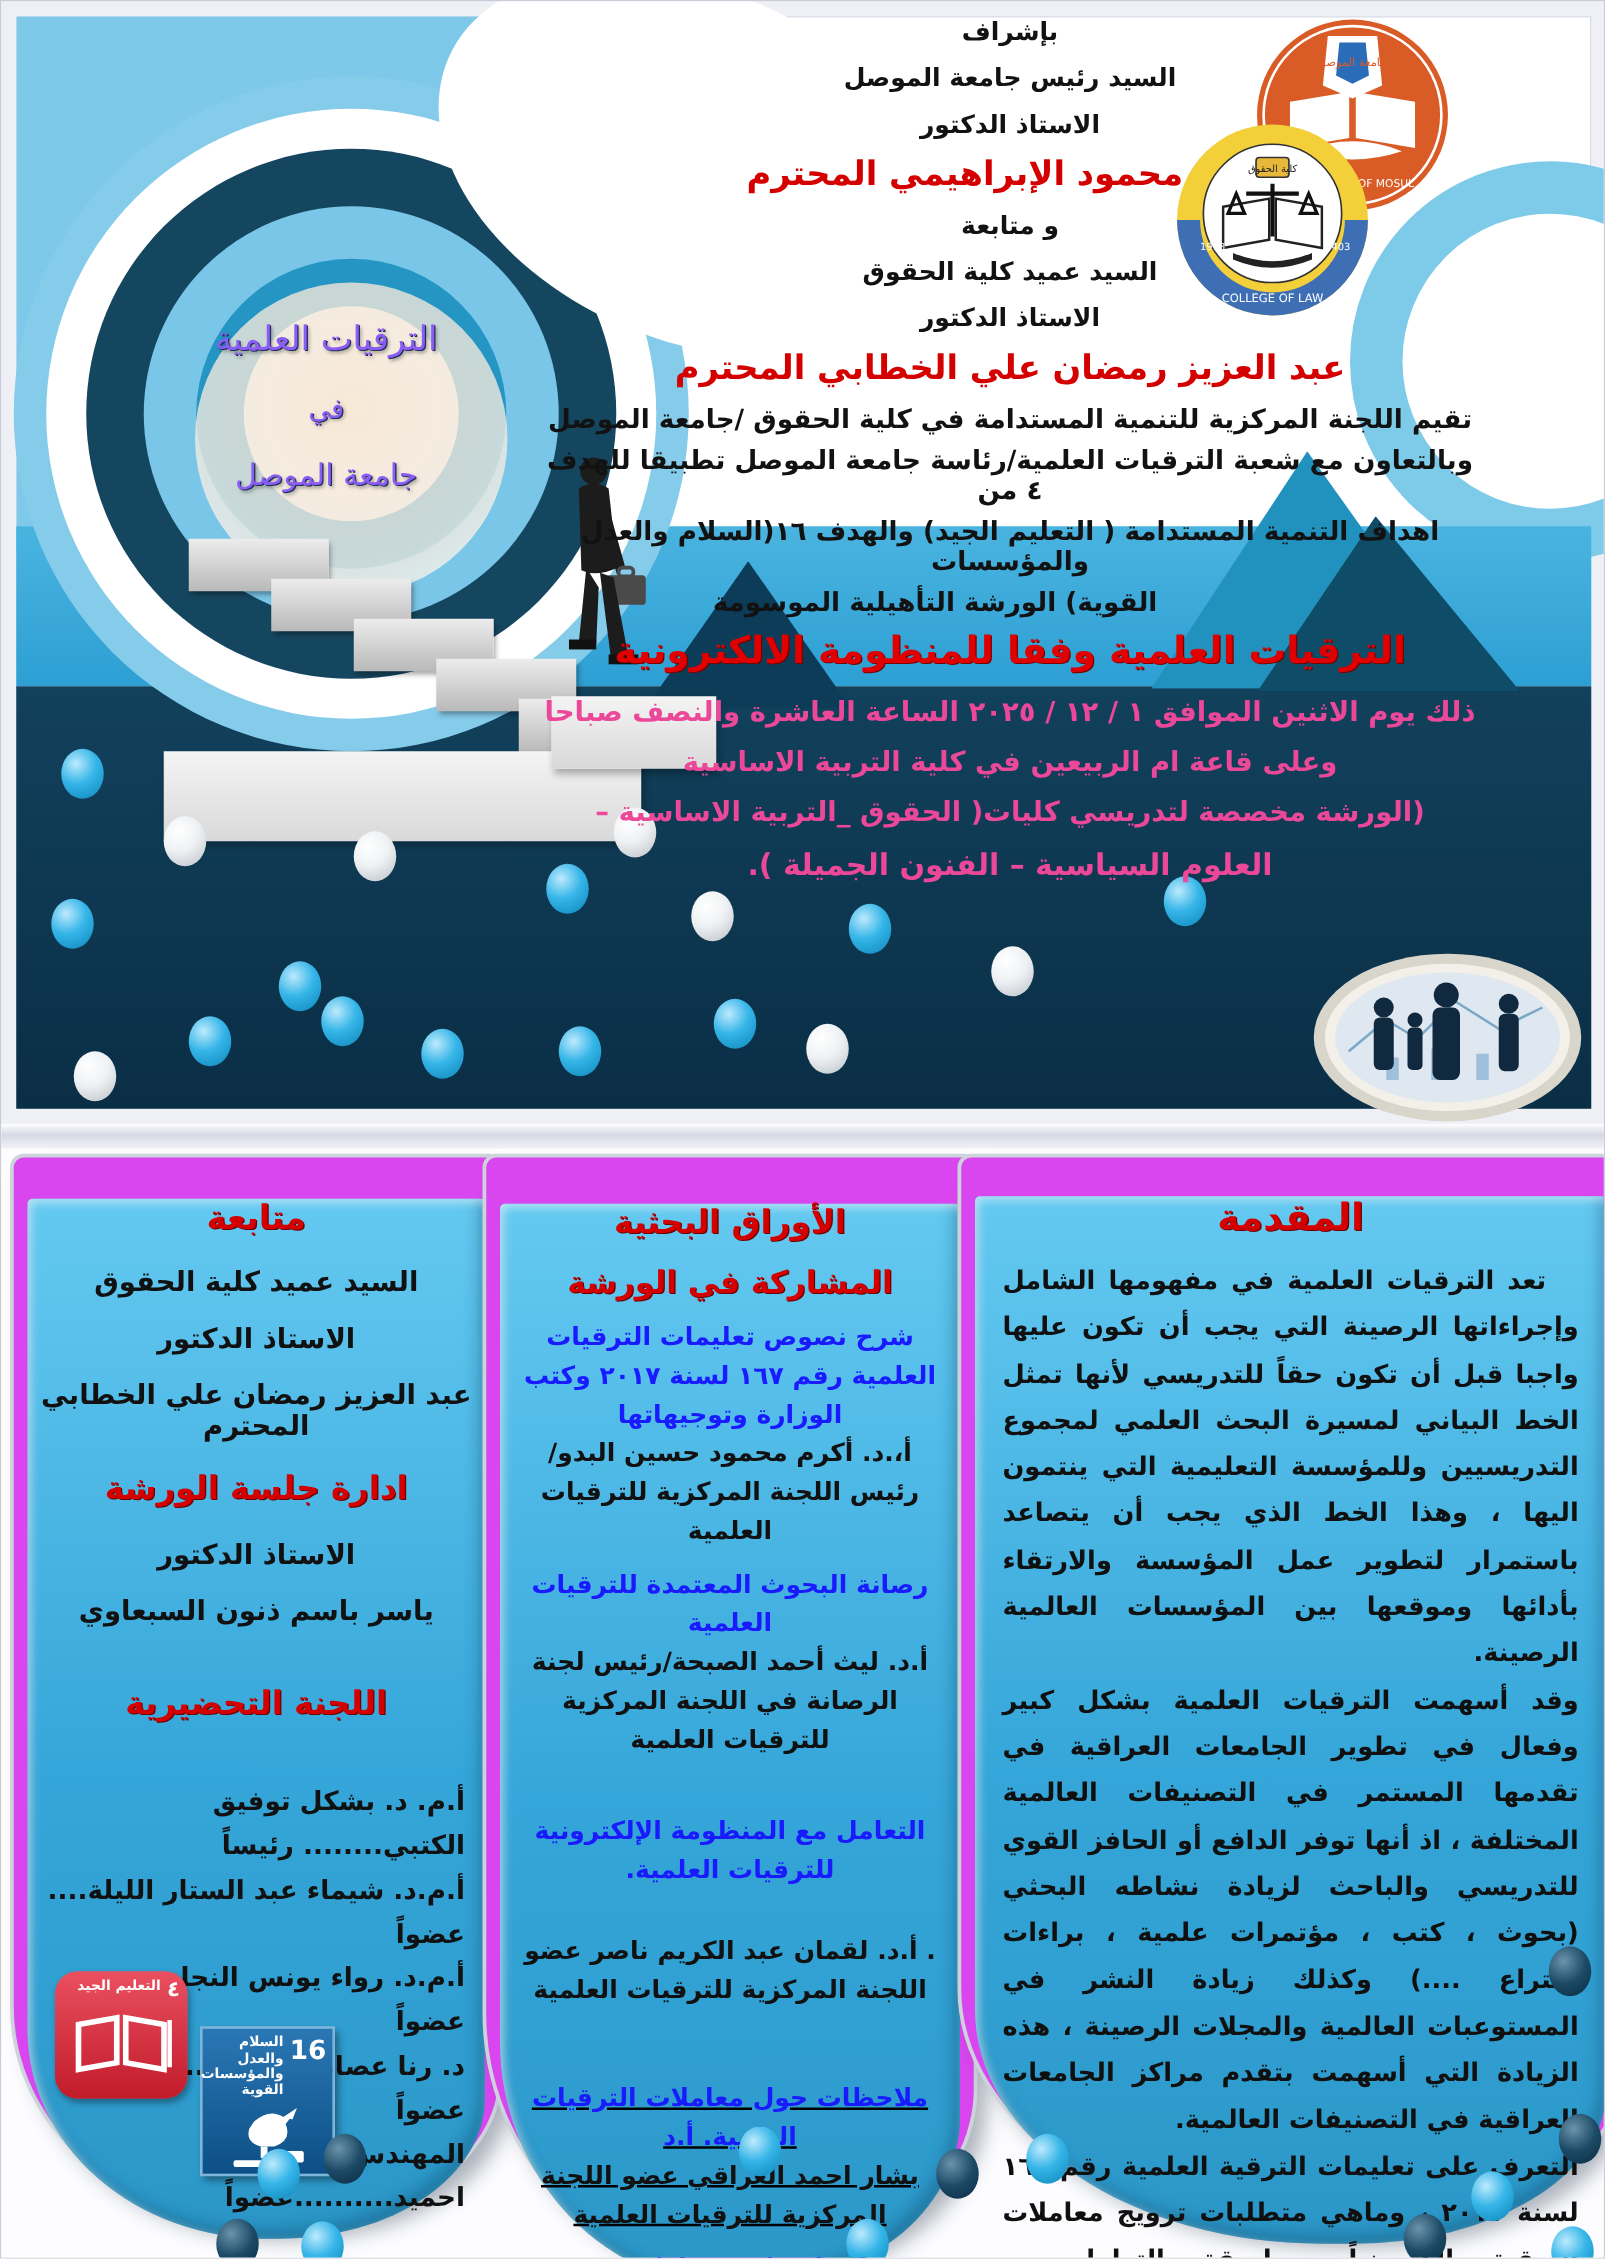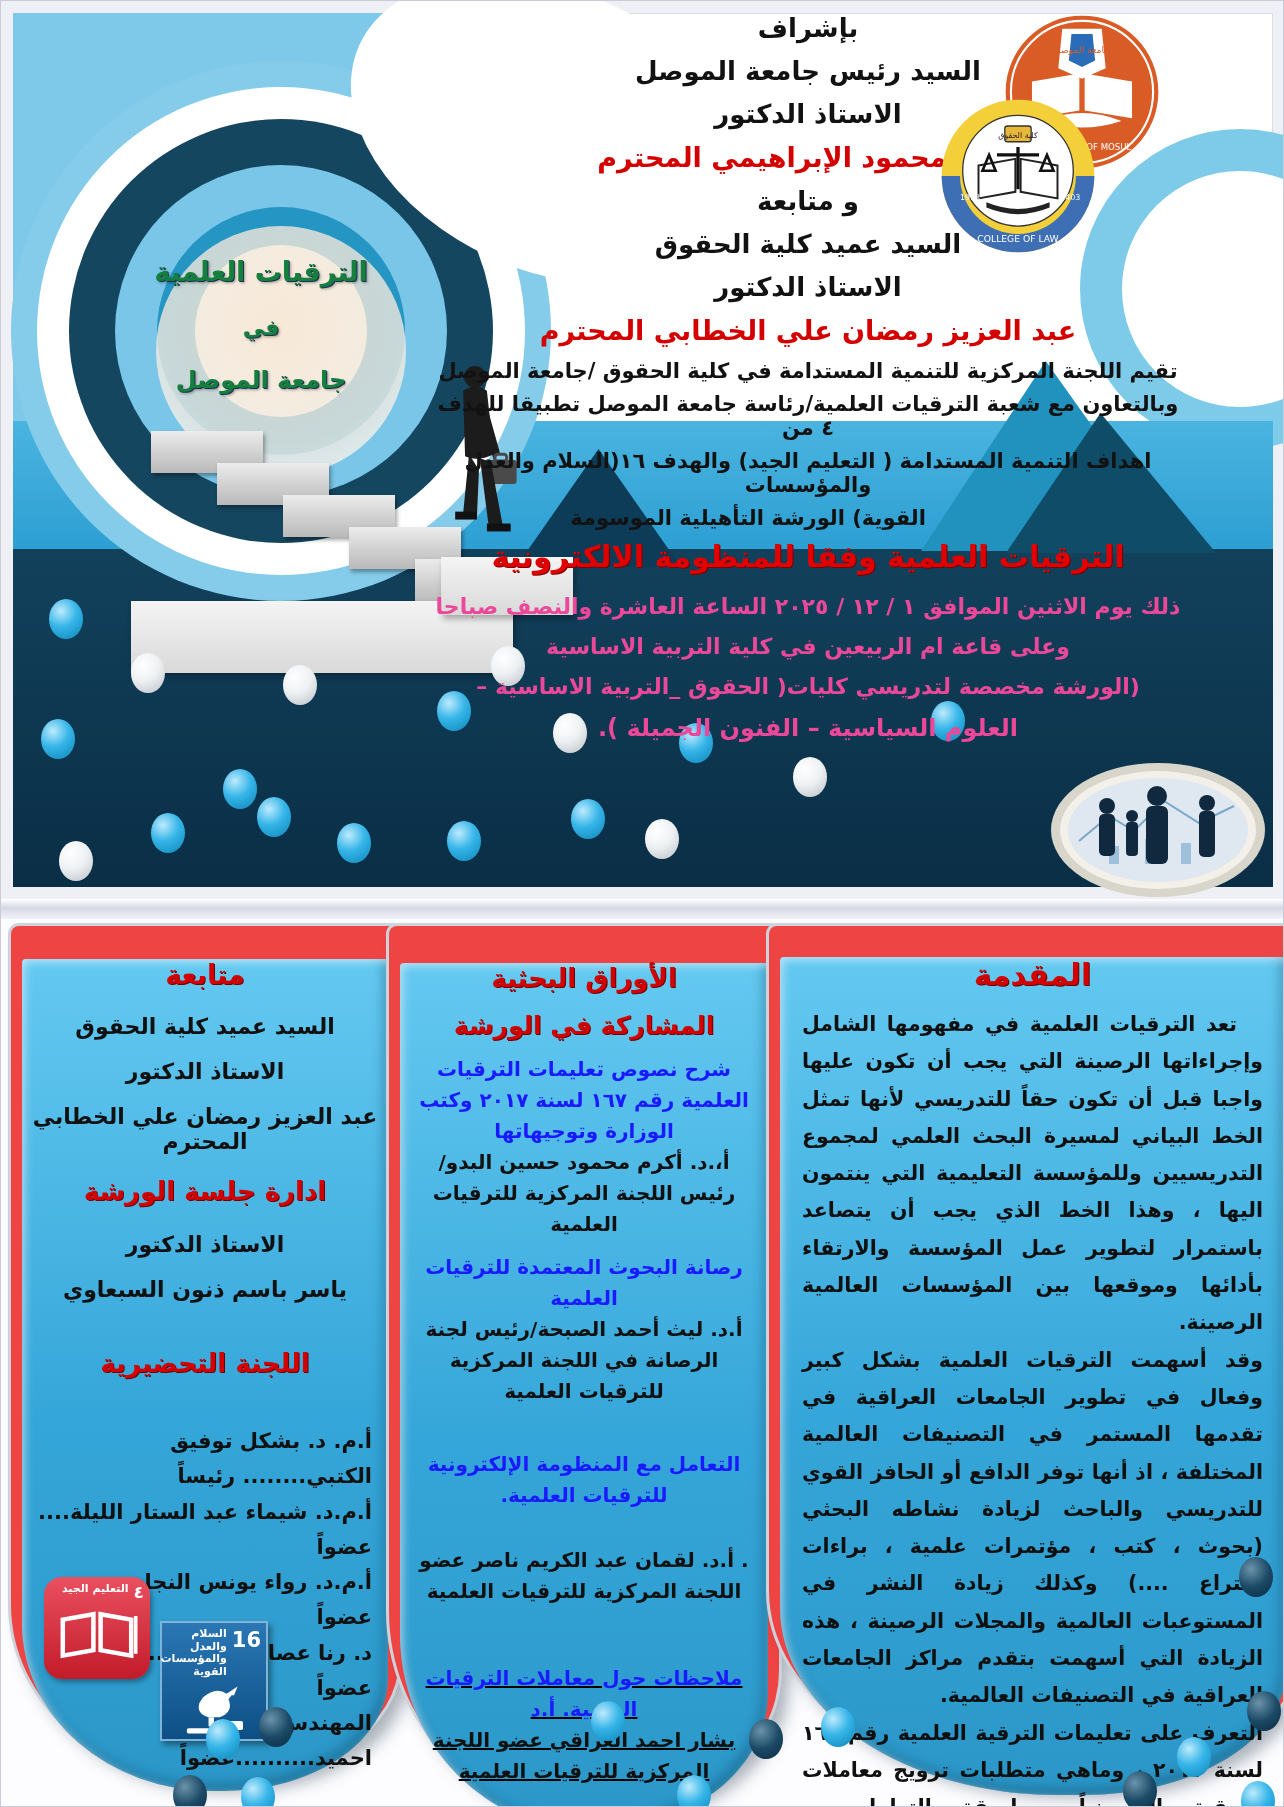--- a/index.html
+++ b/index.html
@@ -27,31 +27,31 @@
   .r2{inset:26px;background:#ffffff;}
   .r3{inset:58px;background:#15465f;}
   .r4{inset:104px;background:#79c6e8;}
   .r5{inset:146px;background:#2596c4;}
   .r6{inset:184px;background:#ffffff;}
   .watermark{position:absolute;left:145px;top:165px;width:250px;height:250px;border-radius:50%;
           background:radial-gradient(circle at 50% 40%,#f6e3cd 0%,#f0e8dd 60%,#ffffff 100%);opacity:.8;}
   .swoosh{position:absolute;left:330px;top:-70px;width:420px;height:280px;background:#ffffff;
           border-radius:50%;transform:rotate(24deg);}
   .spiral-text{position:absolute;left:90px;top:195px;width:320px;text-align:center;direction:rtl;z-index:5;
-          color:#15803d;font-weight:bold;text-shadow:1px 1px 0 #1d2f57,2px 2px 3px rgba(0,0,0,.35);}
+          color:#8b5cf6;font-weight:normal;text-shadow:1px 1px 0 #1d2f57,2px 2px 3px rgba(0,0,0,.35);}
   .sp1{font-size:27px;margin-bottom:28px;}
   .sp2{font-size:22px;margin-bottom:26px;}
   .sp3{font-size:24px;}
   
   .step{position:absolute;background:linear-gradient(180deg,#ececec,#b9b9b9);box-shadow:2px 3px 4px rgba(0,0,0,.35);}
   .base{position:absolute;background:linear-gradient(180deg,#f4f4f4,#d9d9d9);box-shadow:2px 4px 6px rgba(0,0,0,.3);}
   .person{position:absolute;left:418px;top:362px;width:112px;height:218px;z-index:6;}
   
   .poster-text{position:absolute;left:430px;right:100px;top:12px;text-align:center;direction:rtl;z-index:7;color:#121212;font-weight:bold;}
-  .pt{font-size:26px;margin:0 0 13px;}
+  .pt{font-size:20px;margin:0 0 13px;}
   .pt-red{color:#d40000;font-size:27px;margin:0 0 13px;}
   .pb{font-size:21px;margin:0 0 9px;text-align:center;}
   .pb-last{margin-right:120px;}
   .big-red{color:#e00000;font-size:30px;margin:6px 0 20px;text-shadow:1px 1px 0 #7a0000;}
   .big-red2{color:#e00000;font-size:30px;margin:0 0 22px;text-shadow:1px 1px 0 #7a0000;}
   .sched{color:#ec4899;font-size:22px;margin:0 0 15px;}
   .sched-last{font-size:24px;}
   
   .logo-uni{position:absolute;left:1002px;top:12px;width:158px;height:158px;z-index:8;}
   .logo-law{position:absolute;left:938px;top:96px;width:158px;height:158px;z-index:9;}
@@ -59,21 +59,21 @@
   .oval-photo{position:absolute;left:1048px;top:760px;width:218px;height:138px;z-index:8;}
   
   .sphere{position:absolute;border-radius:50%;width:34px;height:40px;}
   .s-cyan{background:radial-gradient(circle at 35% 30%,#bdeafd 0%,#35b5e8 45%,#0d85b8 100%);}
   .s-white{background:radial-gradient(circle at 35% 30%,#ffffff 0%,#eef1f3 45%,#b9bfc6 100%);}
   .s-navy{background:radial-gradient(circle at 35% 30%,#6b93ab 0%,#1c4a66 50%,#0a2b42 100%);}
   
   .separator{position:absolute;left:0;top:898px;width:1284px;height:20px;
           background:linear-gradient(180deg,#ffffff,#d6d8e4 45%,#f2f3f8);}
   .bottom{position:absolute;left:0;top:918px;width:1284px;height:889px;background:#fdfdff;}
-  .panel{position:absolute;background:#ef4444;box-shadow:0 0 0 3px #ccd3da,10px 12px 16px rgba(20,40,60,.35);}
+  .panel{position:absolute;background:#d946ef;box-shadow:0 0 0 3px #ccd3da,10px 12px 16px rgba(20,40,60,.35);}
   .panel-inner{position:relative;width:100%;height:100%;box-sizing:border-box;direction:rtl;
           background:linear-gradient(180deg,#64c9f1 0%,#35a6d9 55%,#2b97c8 100%);
           box-shadow:inset 3px 3px 8px rgba(255,255,255,.55),inset -5px -7px 12px rgba(10,60,90,.35);}
   .panel-followup{left:10px;top:7px;width:366px;height:832px;padding:11px;
           border-radius:8px 8px 45% 52% / 8px 8px 120px 175px;}
   .panel-followup .panel-inner{border-radius:4px 4px 45% 52% / 4px 4px 112px 167px;}
   .panel-papers{left:388px;top:7px;width:368px;height:868px;padding:11px;
           border-radius:8px 8px 48% 52% / 8px 8px 145px 205px;}
   .panel-papers .panel-inner{border-radius:4px 4px 48% 52% / 4px 4px 137px 197px;}
   .panel-intro{left:768px;top:7px;width:505px;height:838px;padding:11px;

